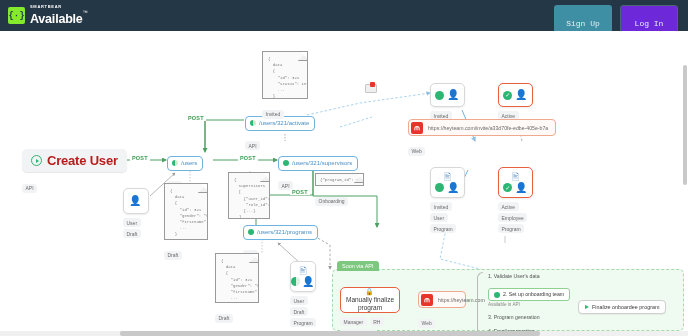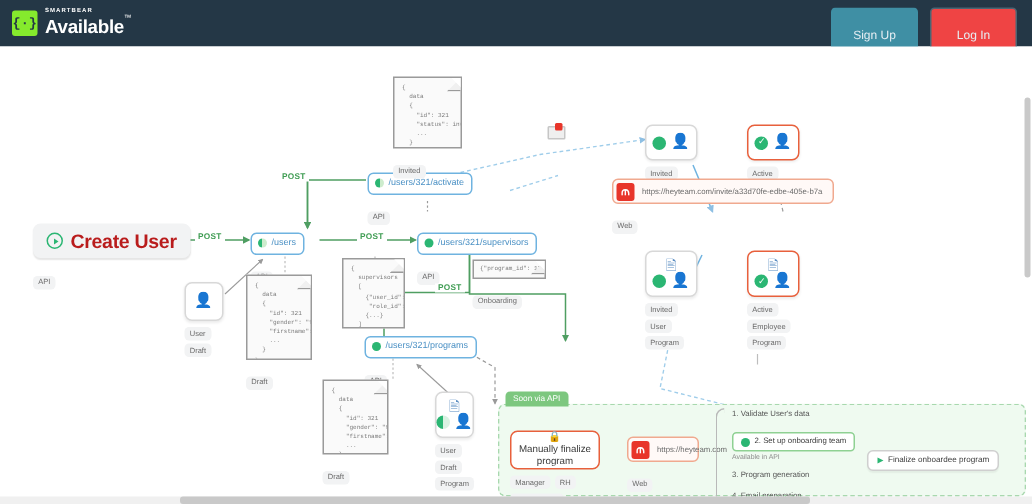--- a/index.html
+++ b/index.html
@@ -25,24 +25,24 @@
   .logo-sb {
     color:#ffffff; font-size:4px; letter-spacing:0.7px; font-weight:bold;
     display:block; margin-bottom:1px;
   }
   .logo-sh { color:#ffffff; font-size:12.5px; font-weight:bold; letter-spacing:-0.2px; }
   .logo-tm { font-size:5px; vertical-align:top; font-weight:normal; }
   .hdr-actions { position:absolute; right:10px; top:5px; display:flex; gap:8px; }
   .btn {
     font-size:8px; color:#e6eef3; border-radius:3px; padding:0 0;
     width:58px; height:36px; display:flex; align-items:center; justify-content:center;
-    cursor:pointer; border:1px solid transparent;
+    cursor:pointer; border:1px solid transparent;font-family:Liberation Mono, monospace;
   }
   .btn-signup { background:#3f8fa4; }
-  .btn-login { background:#ef4444; border-color:#4a6573; }
+  .btn-login { background:#6d28d9; border-color:#4a6573; }
 
   
   .canvas {
     position:absolute; left:0; top:31px; width:688px; height:305px;
     background:#ffffff; overflow:hidden;
   }
   .svg-layer { position:absolute; left:0; top:0; width:688px; height:305px; }
 
   
   .node { position:absolute; }

